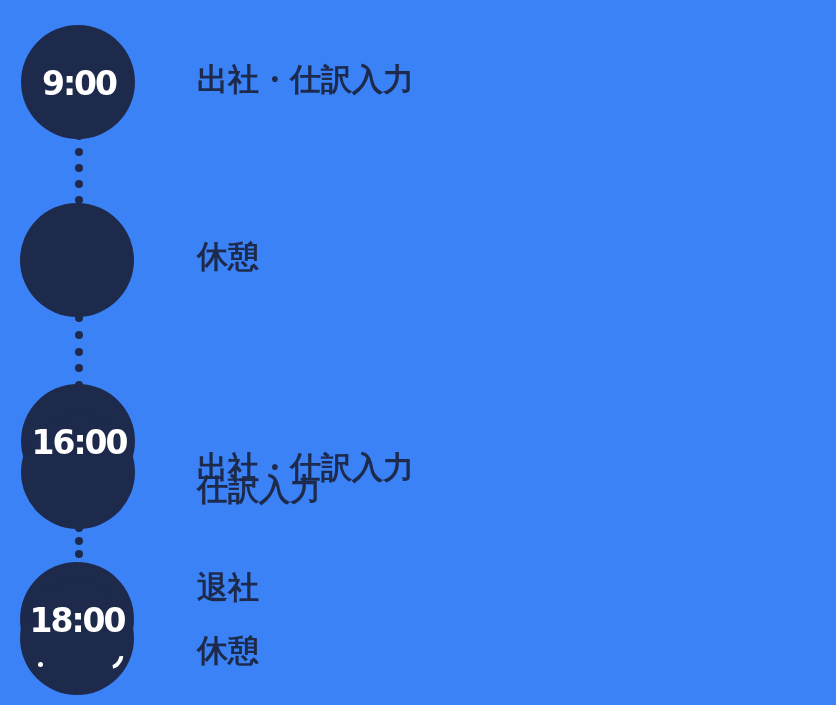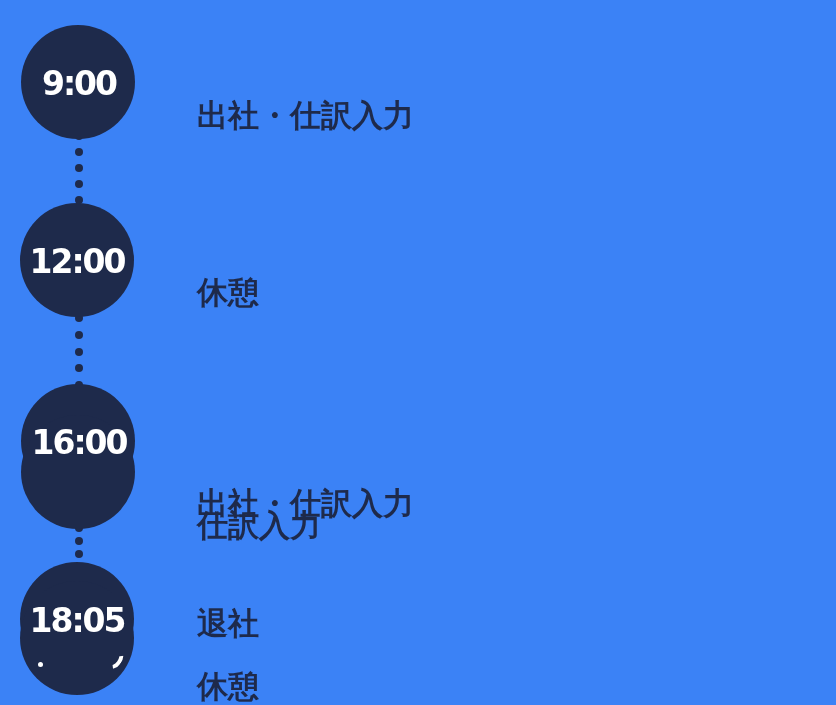--- a/index.html
+++ b/index.html
@@ -17,21 +17,20 @@
   }
   .time{
     position:absolute;transform:translate(-50%,-50%);
     color:#FFFFFF;font-size:33px;letter-spacing:-2px;white-space:nowrap;
     z-index:3;
   }
   .label{
     position:absolute;left:197px;
     color:#1E2A4B;font-size:31px;line-height:1.0;white-space:nowrap;
     z-index:1;
-    margin-top:36px;
   }
   .dot{
     position:absolute;left:75px;width:8px;height:8px;border-radius:50%;
     background:#1E2A4B;z-index:1;
   }
   .remnant-arc{
     position:absolute;left:106px;top:648px;width:16px;height:22px;
     box-sizing:border-box;border:4px solid transparent;border-right-color:#FFFFFF;
     border-radius:50%;transform:rotate(38deg);z-index:4;
   }
@@ -51,21 +50,20 @@
 
   <div>
     <span class="dot" style="top:132px"></span>
     <span class="dot" style="top:148px"></span>
     <span class="dot" style="top:164px"></span>
     <span class="dot" style="top:180px"></span>
     <span class="dot" style="top:196px"></span>
   </div>
 
   <div class="circle" style="left:20px;top:203px"></div>
-  <span class="time" style="left:77px;top:261px">12:00</span>
   <div class="label" style="top:241px">休憩</div>
 
   <div>
     <span class="dot" style="top:314px"></span>
     <span class="dot" style="top:331px"></span>
     <span class="dot" style="top:348px"></span>
     <span class="dot" style="top:364px"></span>
     <span class="dot" style="top:381px"></span>
   </div>
 
@@ -77,20 +75,20 @@
 
   <div>
     <span class="dot" style="top:524px"></span>
     <span class="dot" style="top:537px"></span>
     <span class="dot" style="top:550px"></span>
     <span class="dot" style="top:563px"></span>
   </div>
 
   <div class="circle" style="left:20px;top:562px"></div>
   <div class="circle" style="left:20px;top:581px"></div>
-  <span class="time" style="left:77px;top:620px">18:05</span>
+  <span class="time" style="left:77px;top:620px">18:00</span>
   <div class="label" style="top:572px">退社</div>
   <div class="label" style="top:635px">休憩</div>
 
   <span class="remnant-arc"></span>
   <span class="remnant-dot"></span>
 
 </div>
 
 </body></html>

